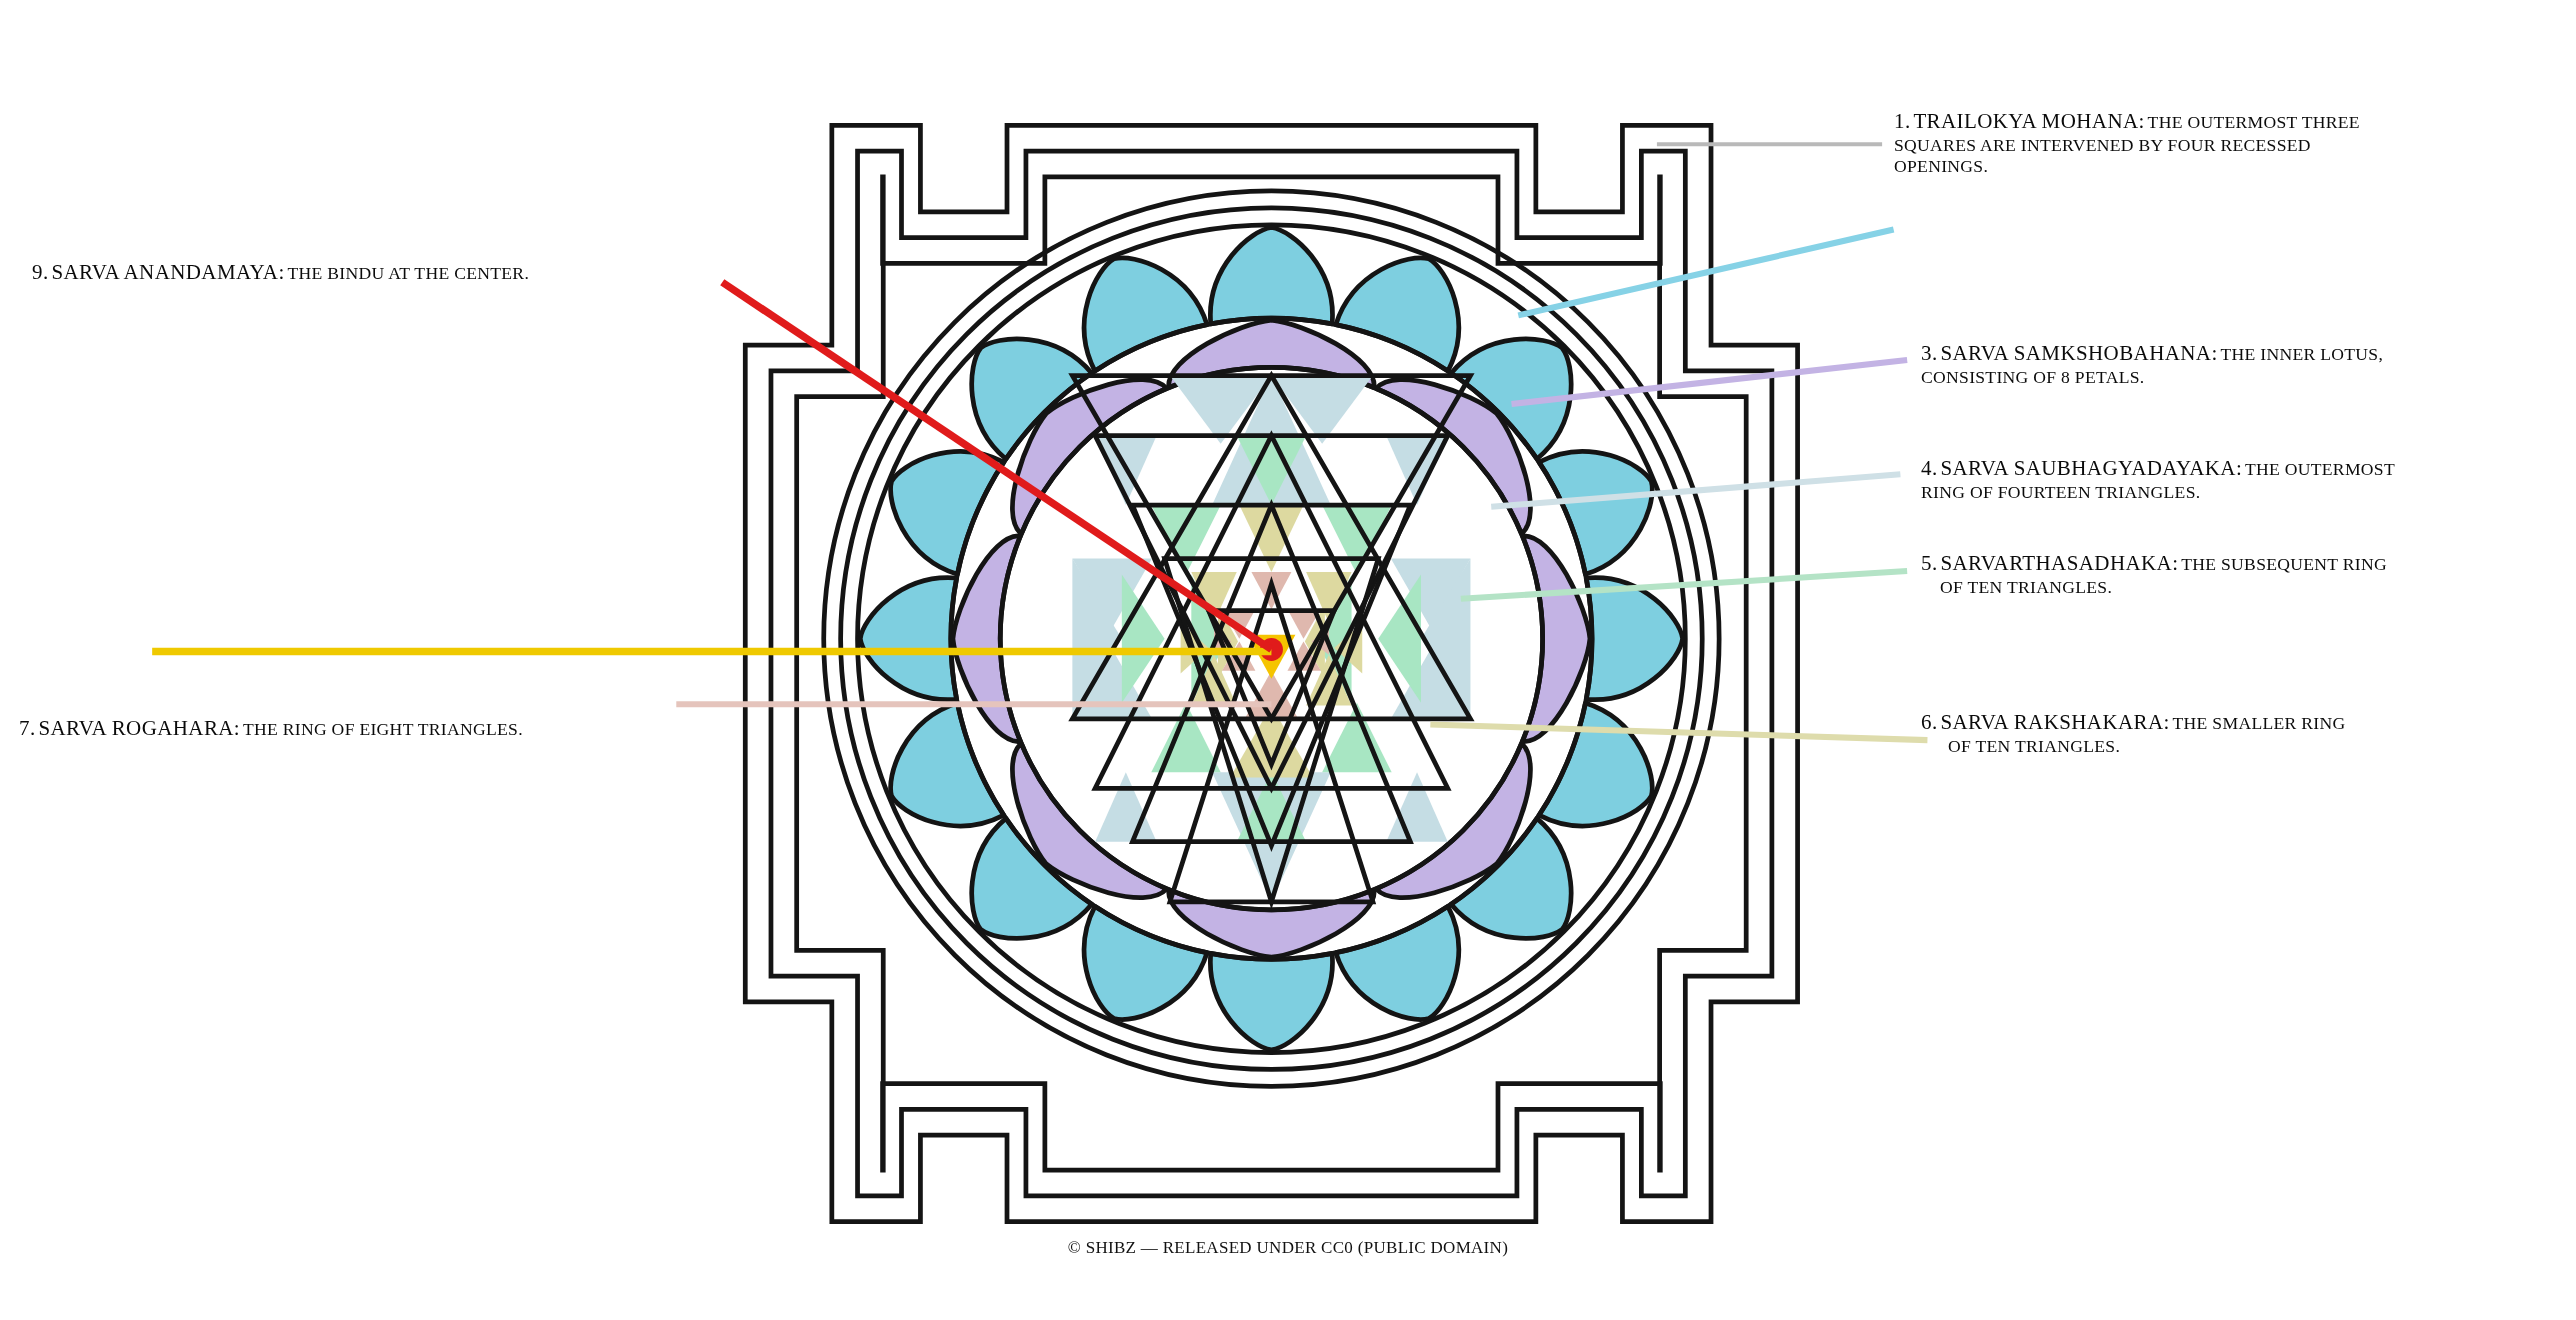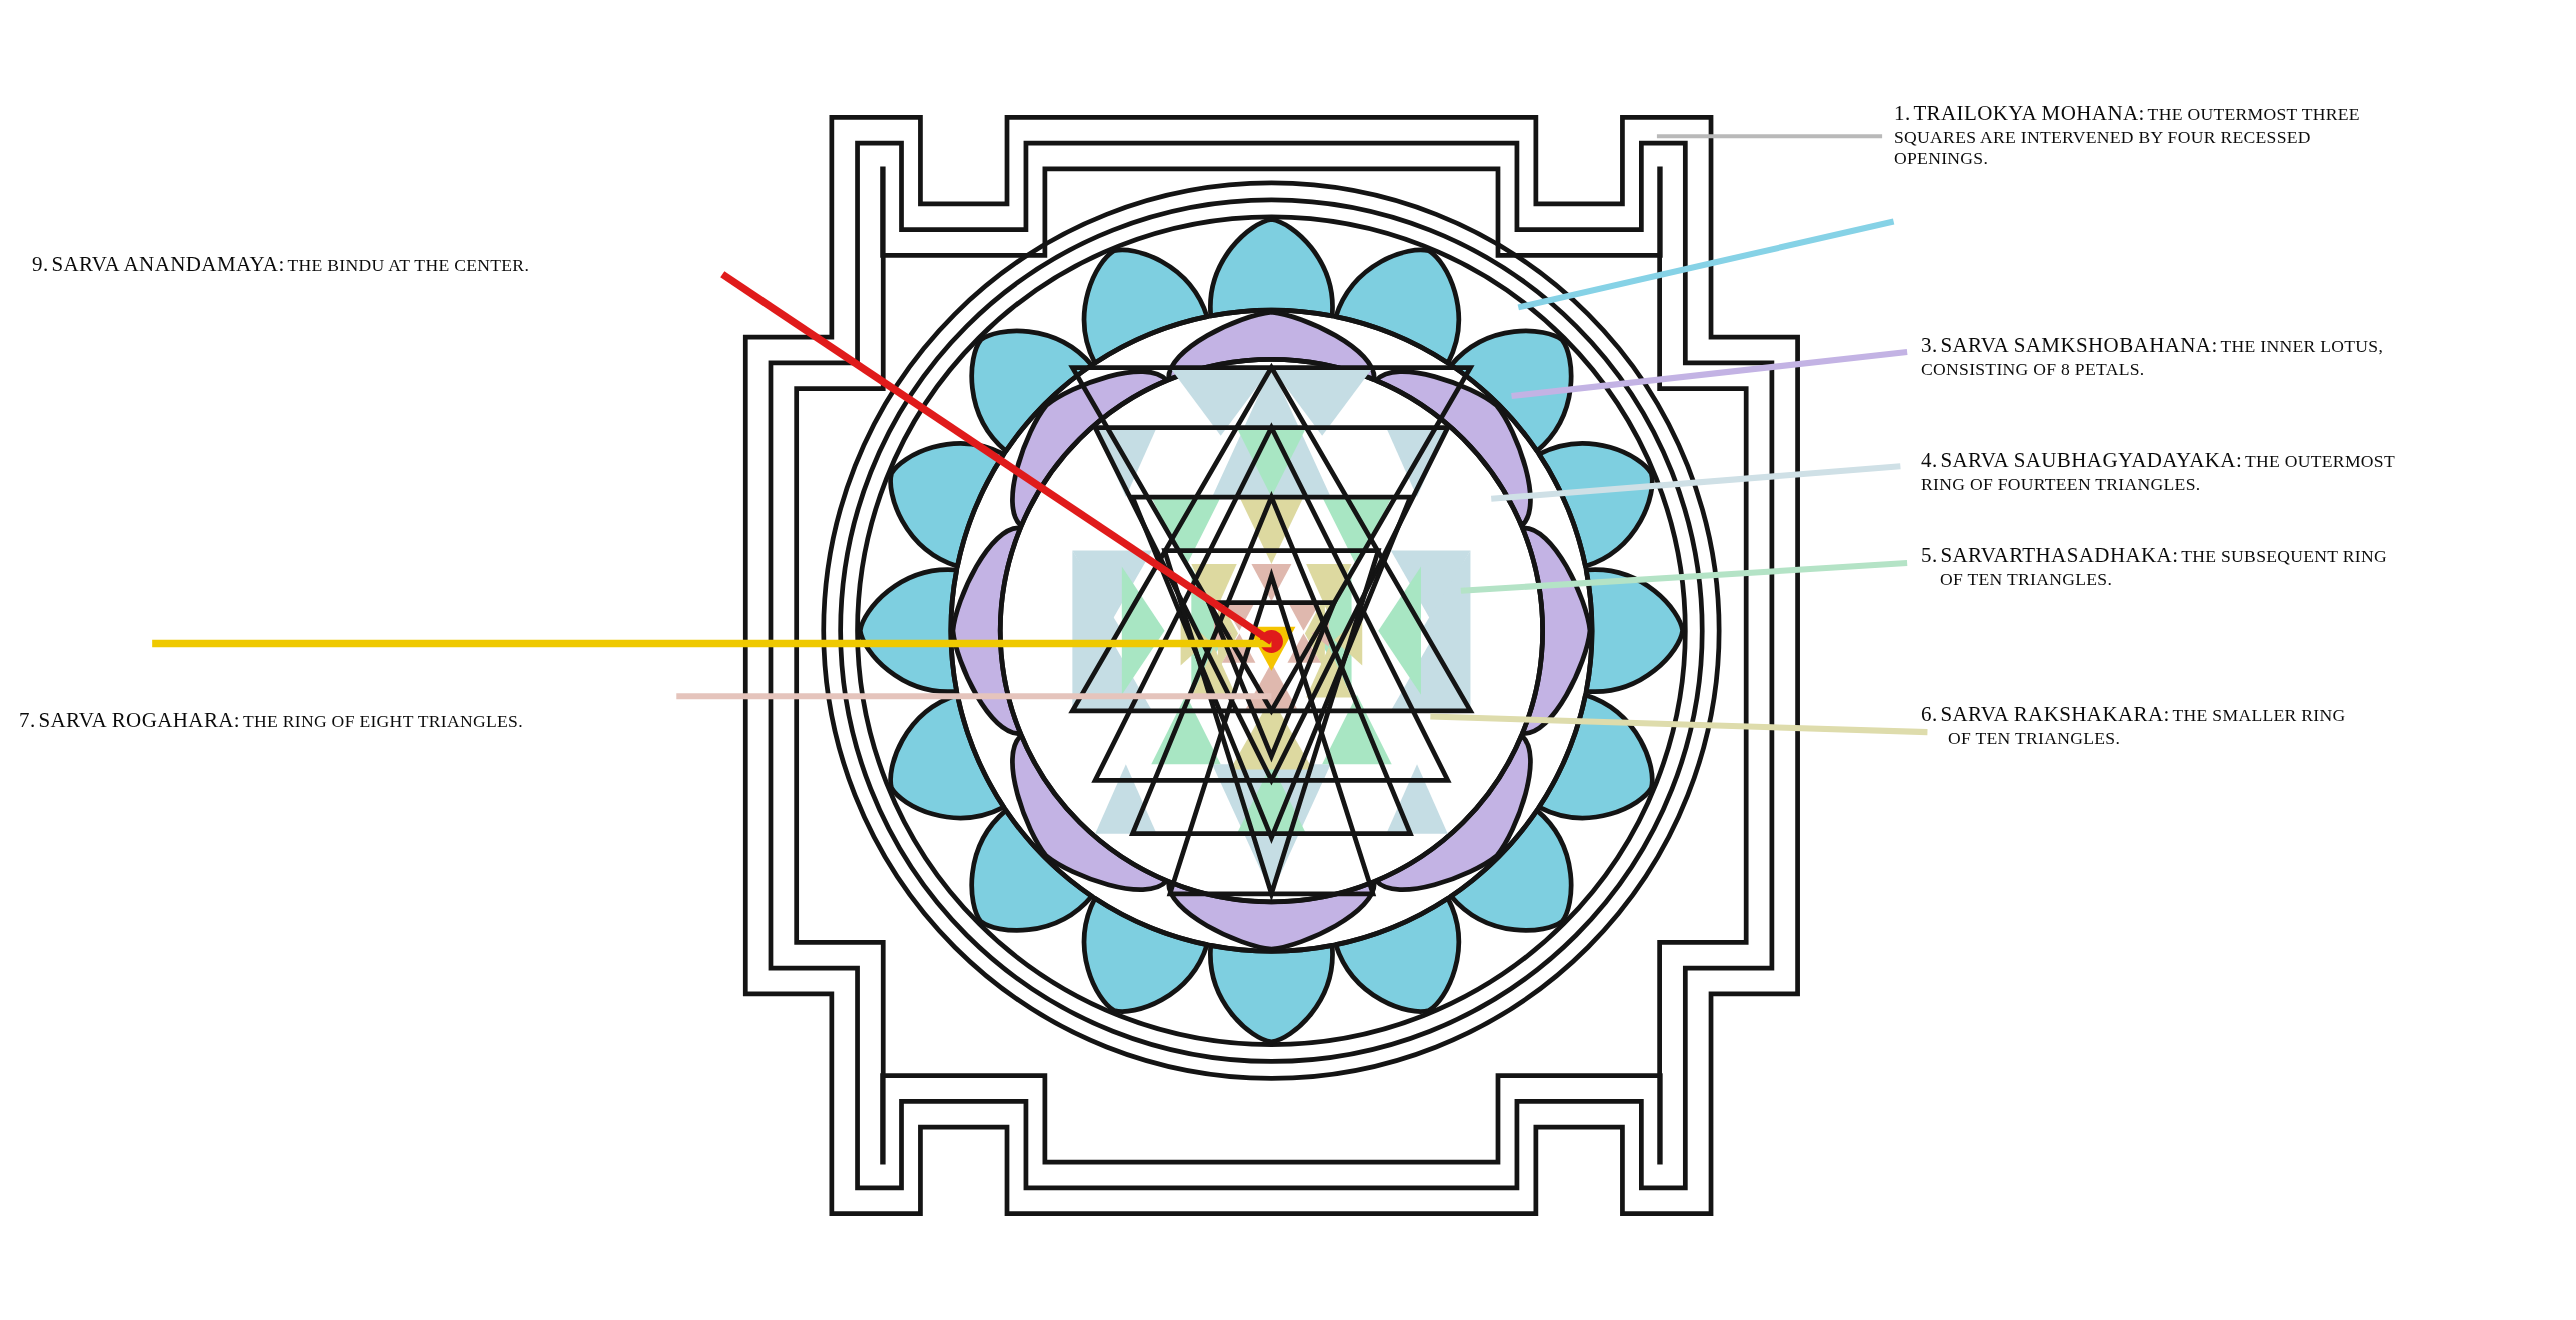--- a/index.html
+++ b/index.html
@@ -1,18 +1,18 @@
 <!DOCTYPE html>
 <html style="font-size:10.8px"><head>
 <meta charset="utf-8">
 <style>
   html,body{margin:0;padding:0;background:#ffffff;}
   body{width:2576px;height:1321px;position:relative;overflow:hidden;
        font-family:"Liberation Serif", serif;}
-  #stage{position:absolute;left:0;top:5px;width:2576px;height:1254px;}
+  #stage{position:absolute;left:0;top:13px;width:2576px;height:1254px;}
   svg.layer{position:absolute;left:0;top:0;width:2576px;height:1321px;display:block;}
 
   .lbl{position:absolute;color:#0b0b0b;line-height:1.22;
        font-family:"Liberation Serif", serif;letter-spacing:0.1px;}
   .lbl .hd{font-size:21px;font-variant:small-caps;text-transform:uppercase;
            letter-spacing:0.4px;}
   .lbl .bd{font-size:17.6px;text-transform:uppercase;letter-spacing:0.3px;}
   .lbl.right{text-align:left;}
   .lbl.left{text-align:left;}
 
@@ -204,14 +204,15 @@
     <span class="bd">THE RING OF EIGHT TRIANGLES.</span>
   </div>
 
 
   <div class="lbl left" style="left:32px; top:247px; width:737px;">
     <span class="hd">9.</span>
     <span class="hd">SARVA ANANDAMAYA:</span>
     <span class="bd">THE BINDU AT THE CENTER.</span>
   </div>
 
+  <div id="footer">© SHIBZ — RELEASED UNDER CC0 (PUBLIC DOMAIN)</div>
 </div>
 
 
 </body></html>

